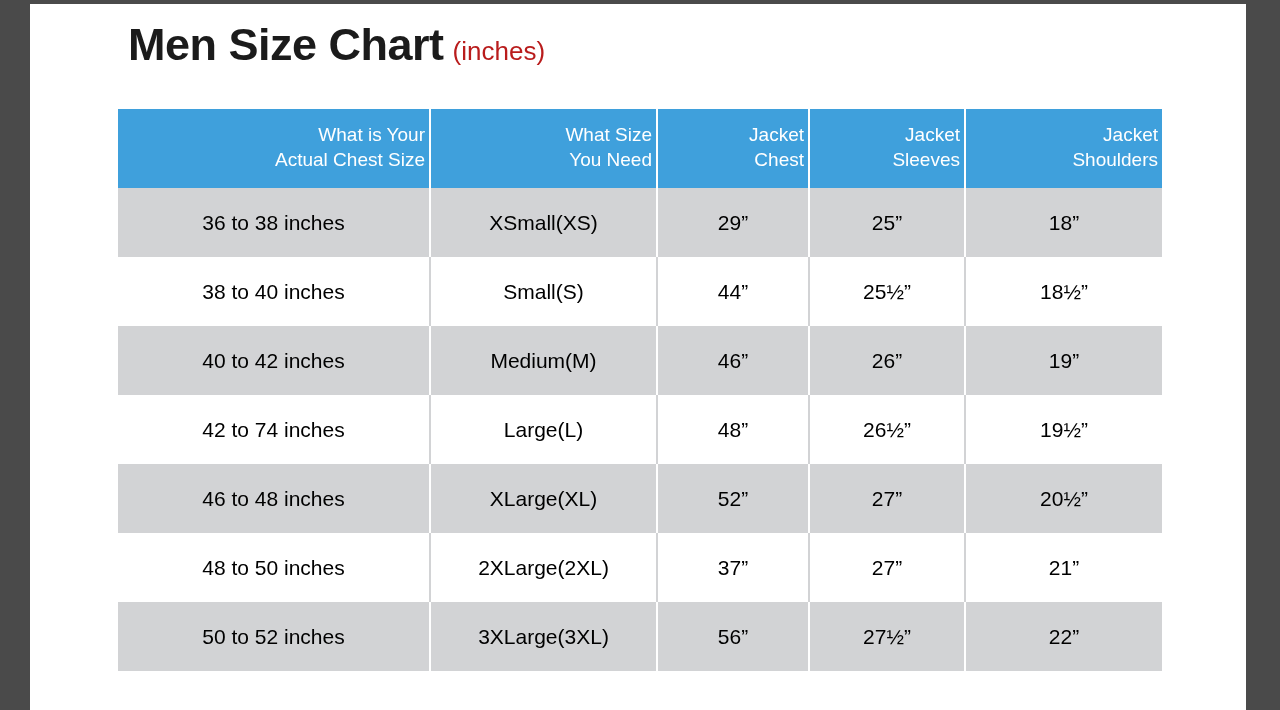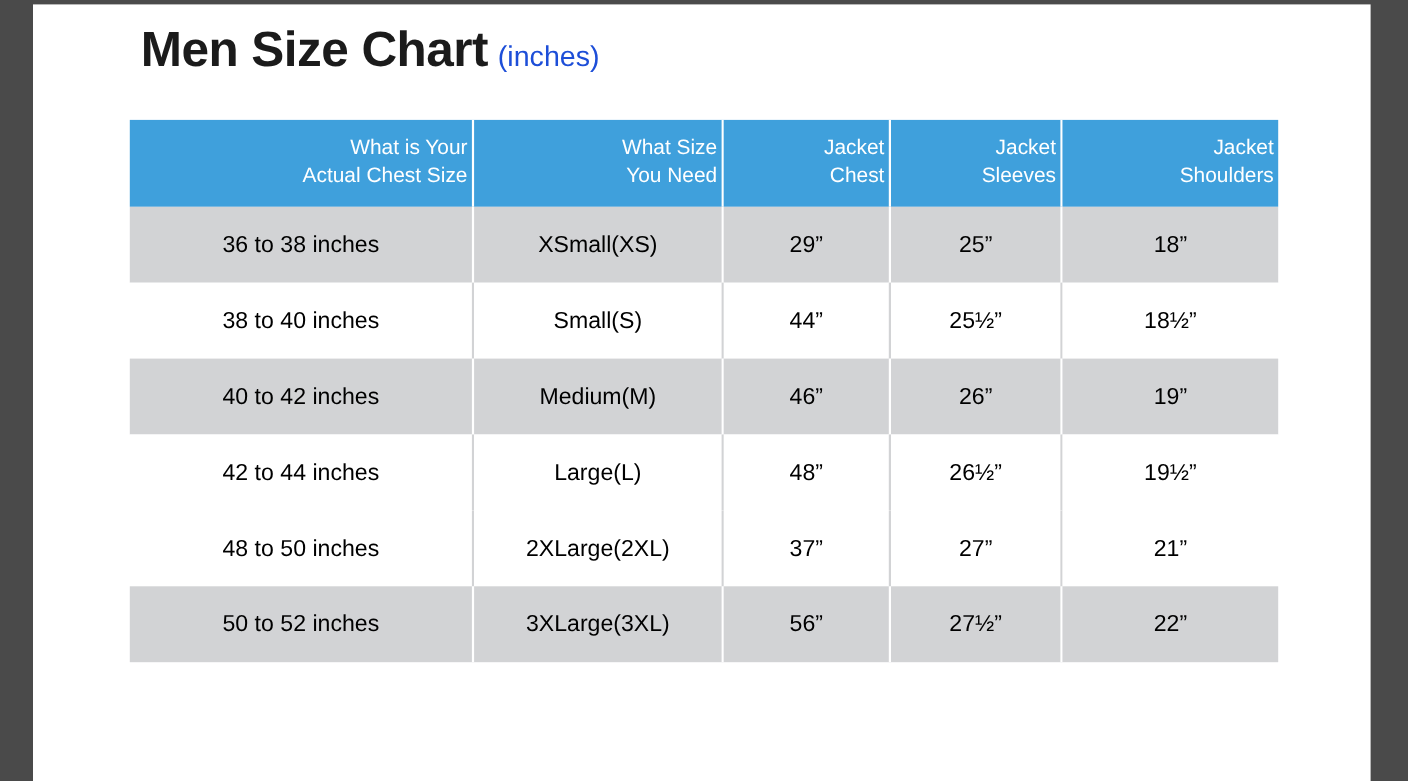--- a/index.html
+++ b/index.html
@@ -49,21 +49,21 @@
   }
   .title-main {
     font-size: 45px;
     font-weight: bold;
     color: #1b1b1b;
     letter-spacing: -0.5px;
     line-height: 1;
   }
   .title-sub {
     font-size: 26px;
-    color: #1d4ed8;
+    color: #b91c1c;
     margin-left: 9px;
     line-height: 1;
   }
   table.size-chart {
     position: absolute;
     left: 88px;
     top: 105px;
     width: 1044px;
     border-collapse: separate;
     border-spacing: 0;
@@ -164,25 +164,32 @@
           <td>18½”</td>
         </tr>
         <tr class="shaded">
           <td>40 to 42 inches</td>
           <td>Medium(M)</td>
           <td>46”</td>
           <td>26”</td>
           <td>19”</td>
         </tr>
         <tr class="plain">
-          <td>42 to 44 inches</td>
+          <td>42 to 74 inches</td>
           <td>Large(L)</td>
           <td>48”</td>
           <td>26½”</td>
           <td>19½”</td>
+        </tr>
+        <tr class="shaded">
+          <td>46 to 48 inches</td>
+          <td>XLarge(XL)</td>
+          <td>52”</td>
+          <td>27”</td>
+          <td>20½”</td>
         </tr>
         <tr class="plain">
           <td>48 to 50 inches</td>
           <td>2XLarge(2XL)</td>
           <td>37”</td>
           <td>27”</td>
           <td>21”</td>
         </tr>
         <tr class="shaded">
           <td>50 to 52 inches</td>

